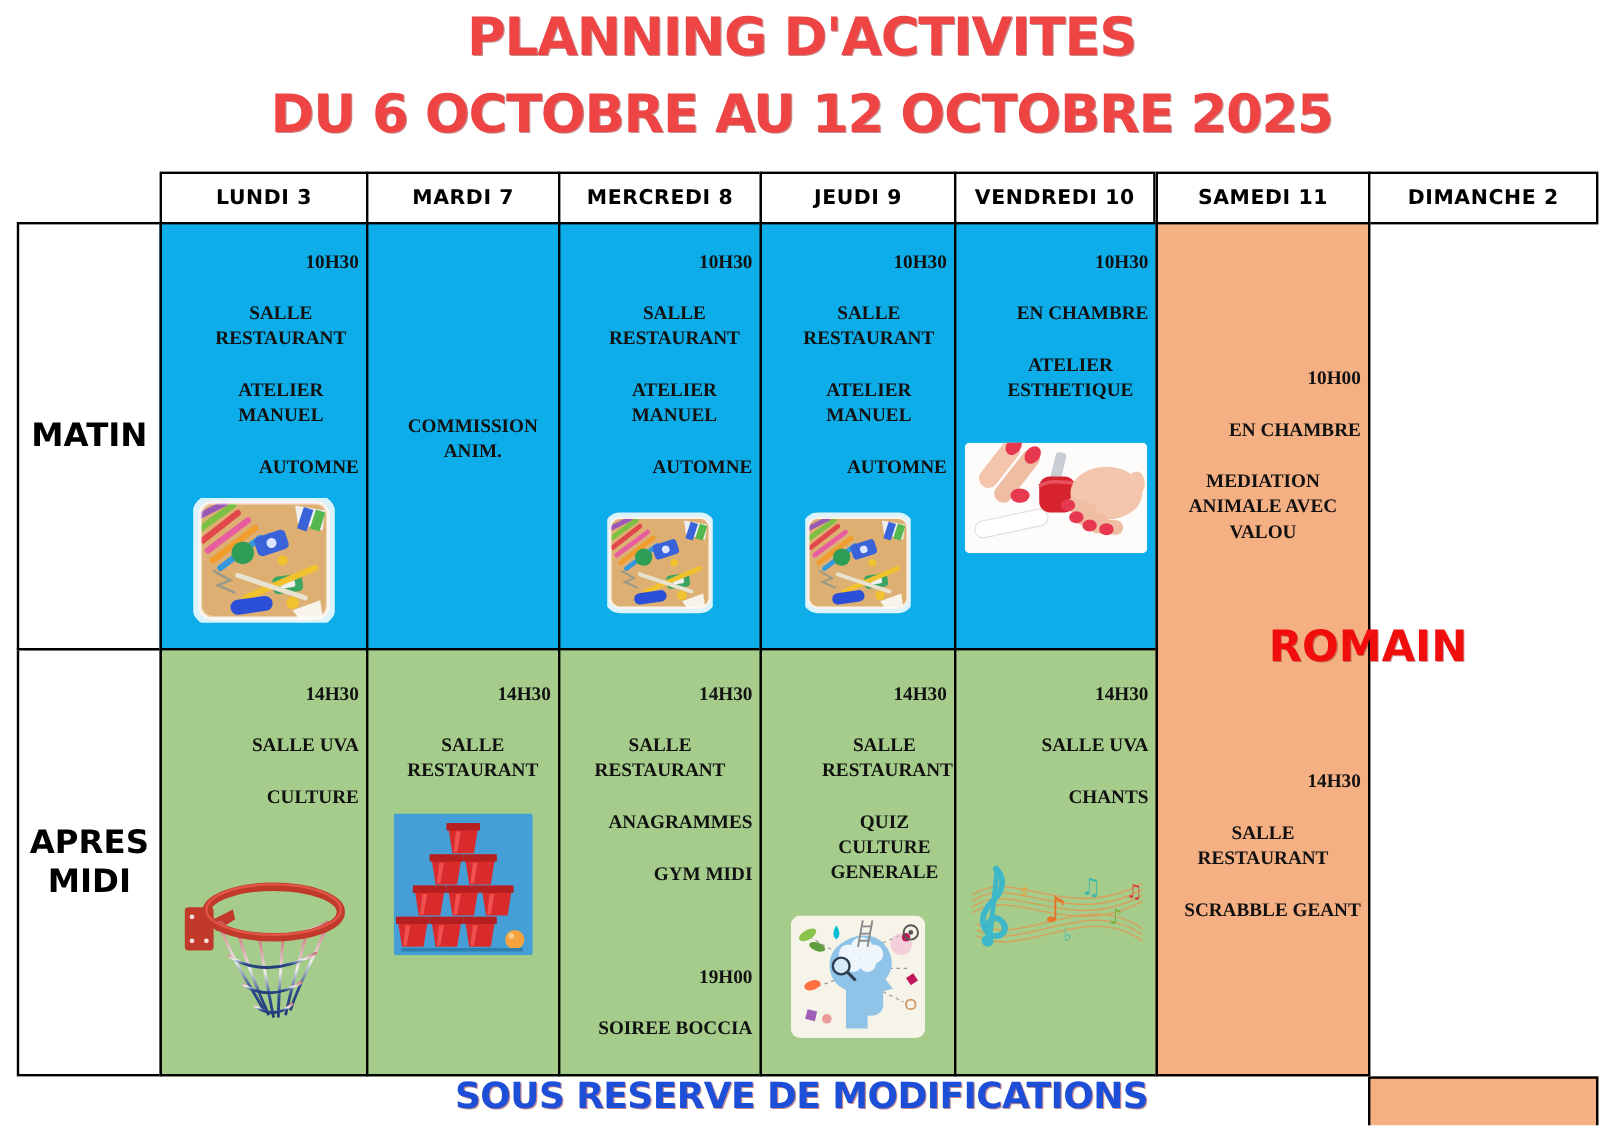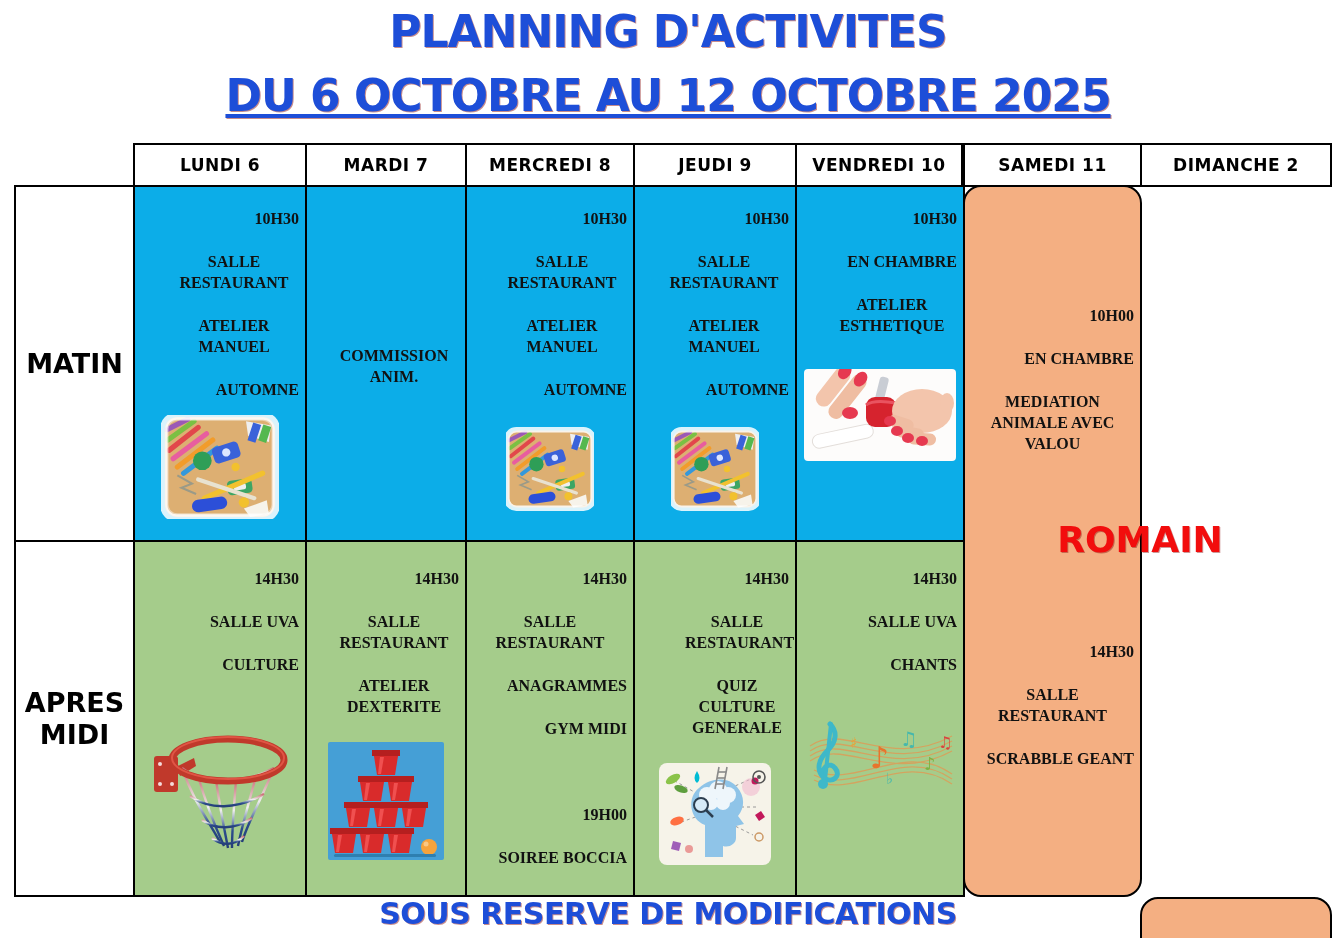--- a/index.html
+++ b/index.html
@@ -1,31 +1,31 @@
 <!DOCTYPE html>
 <html><head>
 <meta charset="utf-8">
 <style>
   html,body{margin:0;padding:0;background:#fff;}
   .page{position:relative;width:1336px;height:938px;background:#fff;overflow:hidden;
         font-family:"DejaVu Sans",sans-serif;}
-  .title{position:absolute;width:100%;text-align:center;color:#1d4ed8;font-weight:700;
+  .title{position:absolute;width:100%;text-align:center;color:#ef4444;font-weight:700;
          font-size:44px;letter-spacing:-1px;text-shadow:1px 1px 0 rgba(130,0,0,.45);white-space:nowrap;}
   .title.l1{top:6px;}
-  .title.l2{top:70px;text-decoration:underline;}
+  .title.l2{top:70px;}
   .footer{position:absolute;top:896px;width:100%;text-align:center;color:#1d4ed8;
           font-weight:700;font-size:30px;letter-spacing:-.5px;text-shadow:1px 1px 0 rgba(130,0,0,.45);}
   .table{position:absolute;left:14px;top:143px;width:1318px;height:754px;}
   .cell{position:absolute;border:2px solid #000;box-sizing:border-box;display:flex;
         flex-direction:column;align-items:center;background:#fff;}
   .hd{justify-content:center;font-size:17px;font-weight:700;letter-spacing:.5px;}
   .lbl{justify-content:center;font-size:27px;font-weight:700;text-align:center;line-height:32px;}
   .mor{background:#0CADE8;padding-top:10px;}
   .aft{background:#A5CC8B;padding-top:15px;}
-  .wkd{background:#F4AF82;position:relative;border-radius:18px;}
+  .wkd{background:#F4AF82;position:relative;}
   .cvc{justify-content:center;padding-top:4px;}
   .lines{display:flex;flex-direction:column;align-items:flex-end;width:100%;font-family:Liberation Serif, serif;}
   .ln{margin:11px 6px;line-height:21px;font-size:16px;font-weight:700;text-align:center;color:#111;}
   .ln.blank{min-height:21px;}
   .w130 .ln{max-width:130px;}
   .w100 .ln{max-width:104px;}
   .wkblock{position:absolute;left:0;width:100%;}
   .romain{position:absolute;left:1026px;top:376px;width:200px;text-align:center;color:#F20D0D;
           font-size:36px;font-weight:700;z-index:5;text-shadow:1px 1px 0 rgba(130,0,0,.4);}
   svg{display:block;}
@@ -34,21 +34,21 @@
 </head>
 <body>
 
 <div class="page">
 
   <div class="title l1">PLANNING D'ACTIVITES</div>
   <div class="title l2">DU 6 OCTOBRE AU 12 OCTOBRE 2025</div>
 
   <div class="table">
 
-    <div class="cell hd" style="left:119px;top:0;width:174px;height:44px">LUNDI 6</div>
+    <div class="cell hd" style="left:119px;top:0;width:174px;height:44px">LUNDI 3</div>
     <div class="cell hd" style="left:291px;top:0;width:162px;height:44px">MARDI 7</div>
     <div class="cell hd" style="left:451px;top:0;width:170px;height:44px">MERCREDI 8</div>
     <div class="cell hd" style="left:619px;top:0;width:164px;height:44px">JEUDI 9</div>
     <div class="cell hd" style="left:781px;top:0;width:168px;height:44px">VENDREDI 10</div>
     <div class="cell hd" style="left:949px;top:0;width:179px;height:44px">SAMEDI 11</div>
     <div class="cell hd" style="left:1126px;top:0;width:192px;height:44px">DIMANCHE 2</div>
 
     <div class="cell lbl" style="left:0;top:397px;width:121px;height:357px">APRES MIDI</div>
     <div class="cell lbl" style="left:0;top:42px;width:121px;height:357px">MATIN</div>
 
@@ -269,21 +269,20 @@
         </g>
         <ellipse cx="78" cy="40" rx="56" ry="21" fill="none" stroke="#C0392B" stroke-width="7"></ellipse>
         <ellipse cx="78" cy="38" rx="56" ry="21" fill="none" stroke="#E05545" stroke-width="2"></ellipse>
       </svg>
     </div>
 
     <div class="cell aft w130" style="left:291px;top:397px;width:162px;height:357px">
       <div class="lines">
           <p class="ln">14H30</p>
           <p class="ln">SALLE RESTAURANT</p>
-          <p class="ln">ATELIER DEXTERITE</p>
         </div>
       <svg class="img" width="116" height="118" viewBox="0 0 116 118" style="margin-top:14px">
         <rect width="116" height="118" rx="2" fill="#459FD6"></rect>
         <g>
           <g transform="translate(58 8)">
               <polygon points="-13,0 13,0 9,25 -9,25" fill="#D92B2B"></polygon>
               <rect x="-14" y="0" width="28" height="6" fill="#B51F1F"></rect>
               <polygon points="-6,7 -2,7 -5,24 -8,24" fill="#F05050"></polygon>
             </g>
           <g transform="translate(44 34)">

